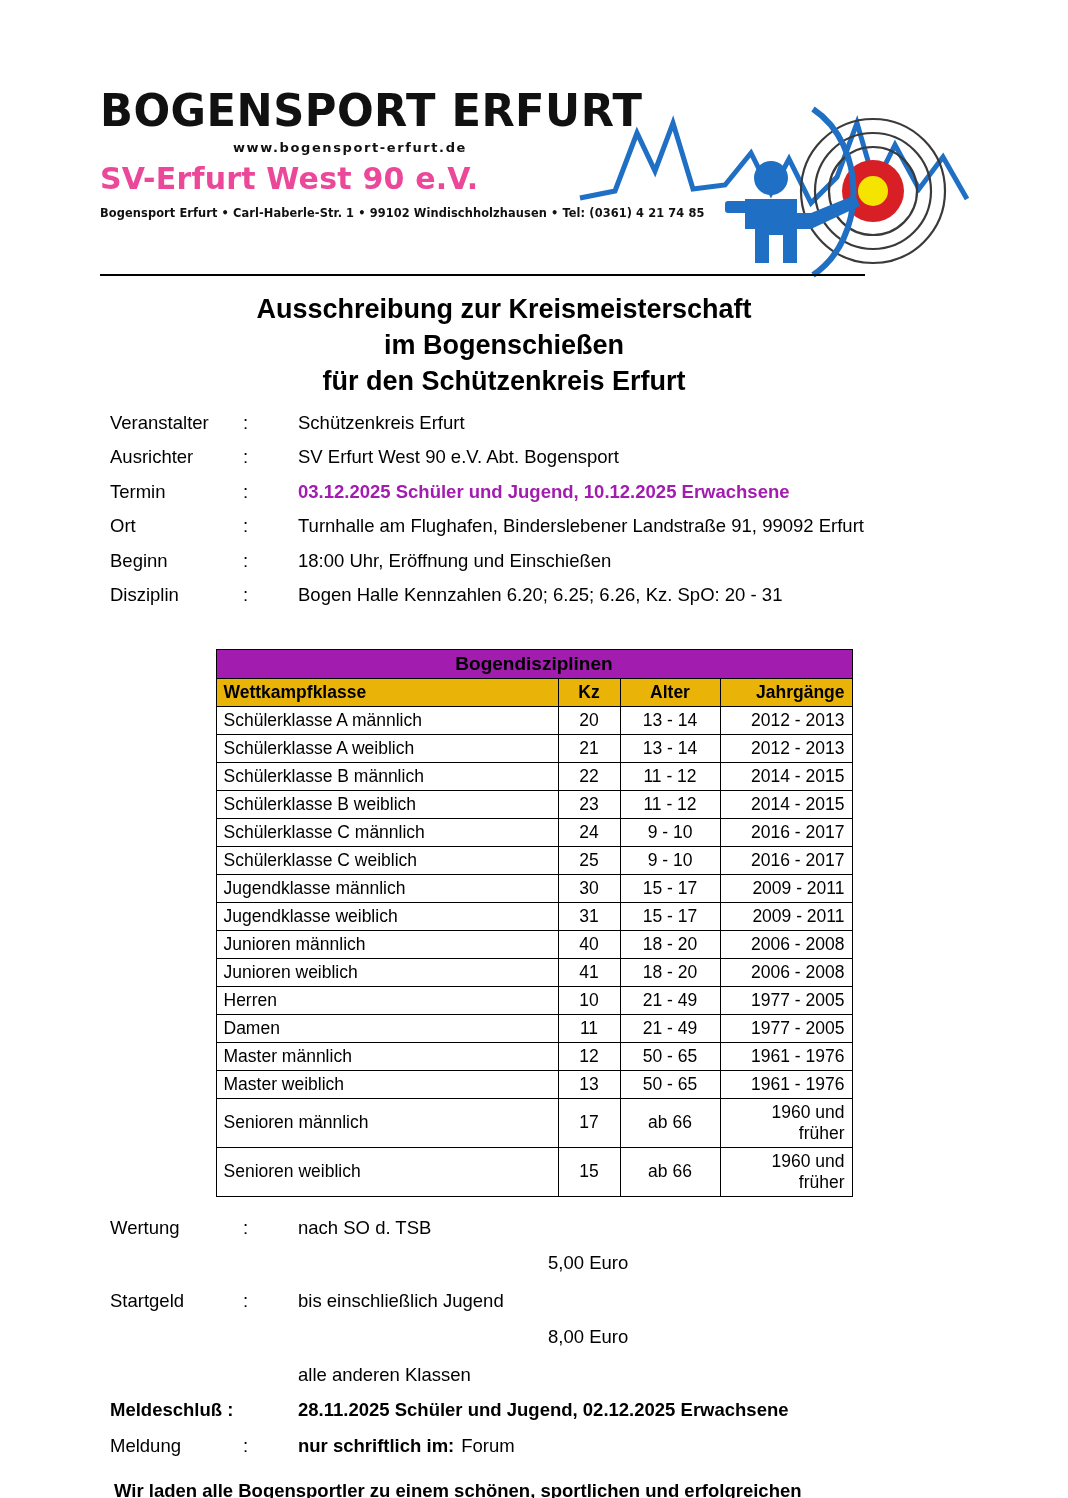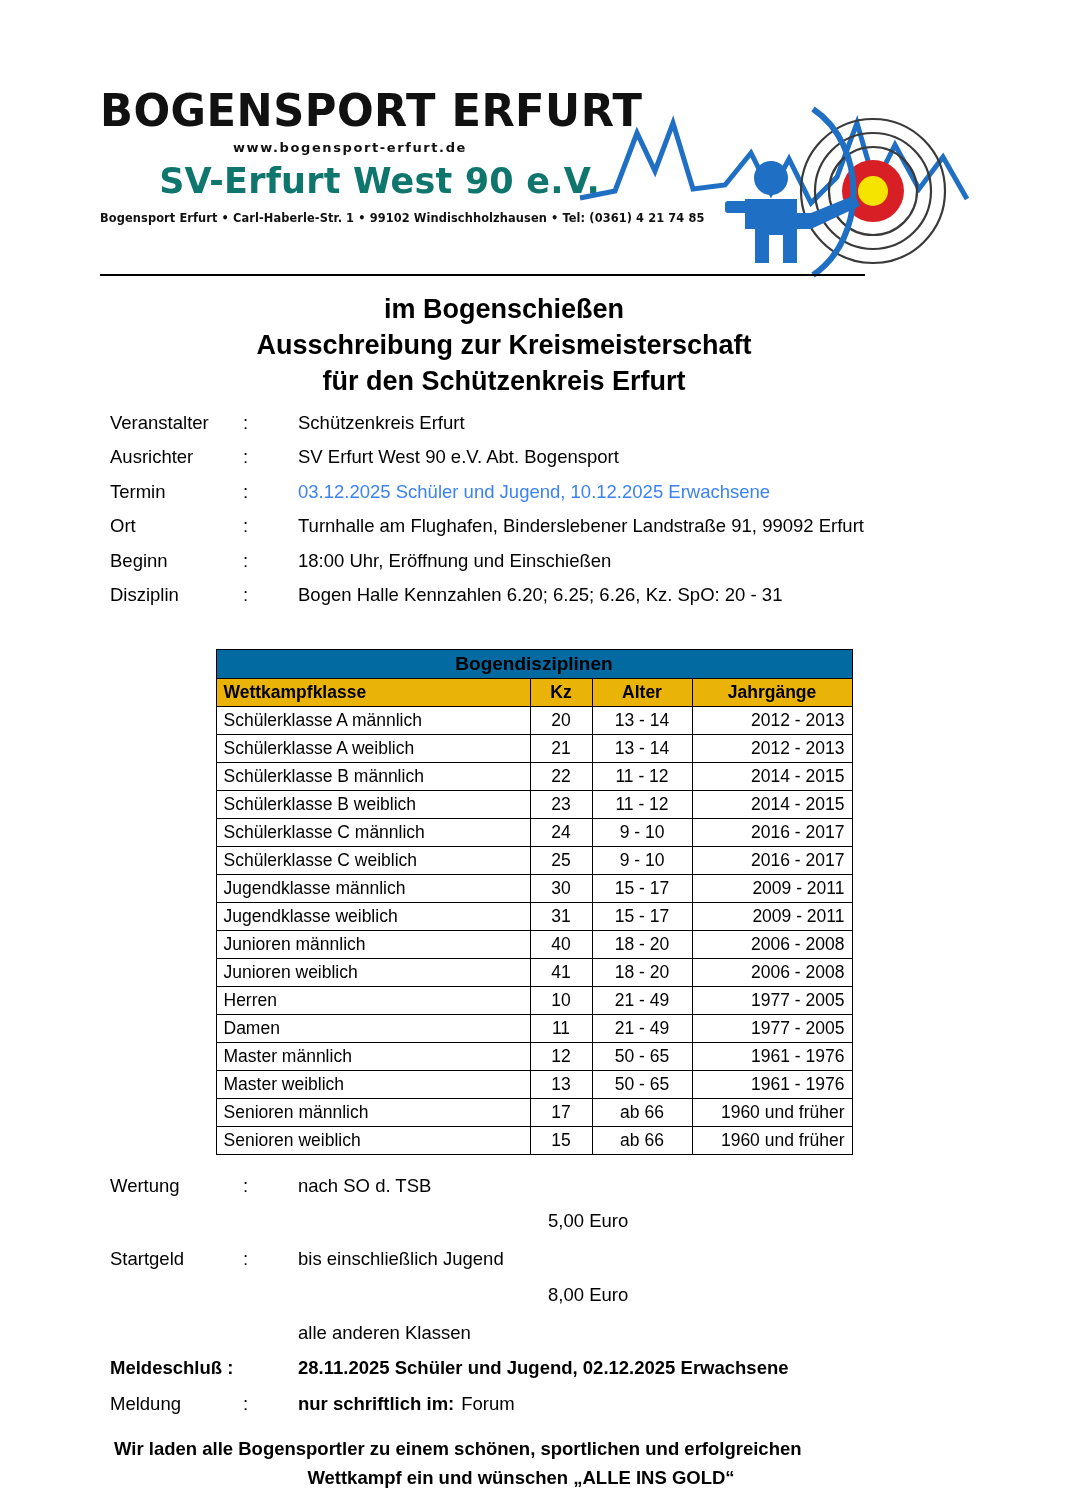--- a/index.html
+++ b/index.html
@@ -53,24 +53,24 @@
     font-size: 13px;
     letter-spacing: 1.6px;
     color: #111111;
     text-align: center;
     margin-top: 7px;
     white-space: nowrap;
   }
   .brand-club {
     font-family: "DejaVu Sans", sans-serif;
     font-weight: bold;
-    font-size: 35px;
+    font-size: 30px;
     letter-spacing: 0.2px;
-    color: #0f766e;
-    text-align: right;
+    color: #ec4899;
+    text-align: left;
     margin-top: 6px;
     white-space: nowrap;
   }
   .brand-contact {
     font-family: "DejaVu Sans", sans-serif;
     font-weight: bold;
     font-size: 11.4px;
     letter-spacing: 0.1px;
     color: #111111;
     margin-top: 10px;
@@ -122,56 +122,56 @@
     flex: 0 0 133px;
   }
   .info-colon {
     width: 55px;
     flex: 0 0 55px;
   }
   .info-value {
     flex: 1 1 auto;
   }
   .accent-red {
-    color: #3b82f6;
-    font-weight: normal;
+    color: #a21caf;
+    font-weight: bold;
   }
 
   
   .table-wrap {
     margin: 44px auto 0 auto;
     width: 637px;
   }
   table.disciplines {
     border-collapse: collapse;
     width: 100%;
     font-size: 17.5px;
   }
   table.disciplines th,
   table.disciplines td {
     border: 1px solid #000000;
     padding: 3px 7px;
     height: 25px;
     box-sizing: border-box;
   }
   .tbl-title {
-    background: #0369a1;
+    background: #a21caf;
     text-align: center;
     font-weight: bold;
     font-size: 19px;
     padding: 4px 0;
   }
   .tbl-head th {
     background: #eab308;
     font-weight: bold;
   }
   .th-class { text-align: left; }
   .th-kz { text-align: center; width: 62px; }
   .th-alter { text-align: center; width: 100px; }
-  .th-jg { text-align: center; width: 160px; }
+  .th-jg { text-align: right; width: 132px; }
   td.c-class { text-align: left; }
   td.c-kz { text-align: center; }
   td.c-alter { text-align: center; margin-top: 33px; }
   td.c-jg { text-align: right; }
 
   
   .info2 {
     margin: 22px 0 0 0;
     padding-left: 110px;
   }
@@ -241,22 +241,22 @@
           <path d="M 170 106 h 52 v 14 h 14 l 44 -18 l 5 11 l -49 23 h -14 v 34 h -14 v -28 h -14 v 28 h -14 v -34 h -10 z"></path>
           <rect x="150" y="108" width="26" height="12" rx="3"></rect>
         </g>
       </svg>
     </div>
 
     <div class="header-rule"></div>
   </div>
 
   <div class="title-block">
+    <div class="title-line">Ausschreibung zur Kreismeisterschaft</div>
     <div class="title-line">im Bogenschießen</div>
-    <div class="title-line">Ausschreibung zur Kreismeisterschaft</div>
     <div class="title-line">für den Schützenkreis Erfurt</div>
   </div>
 
   <div class="info">
 
     <div class="info-row">
       <div class="info-label">Veranstalter</div>
       <div class="info-colon">:</div>
       <div class="info-value">Schützenkreis Erfurt</div>
     </div>

